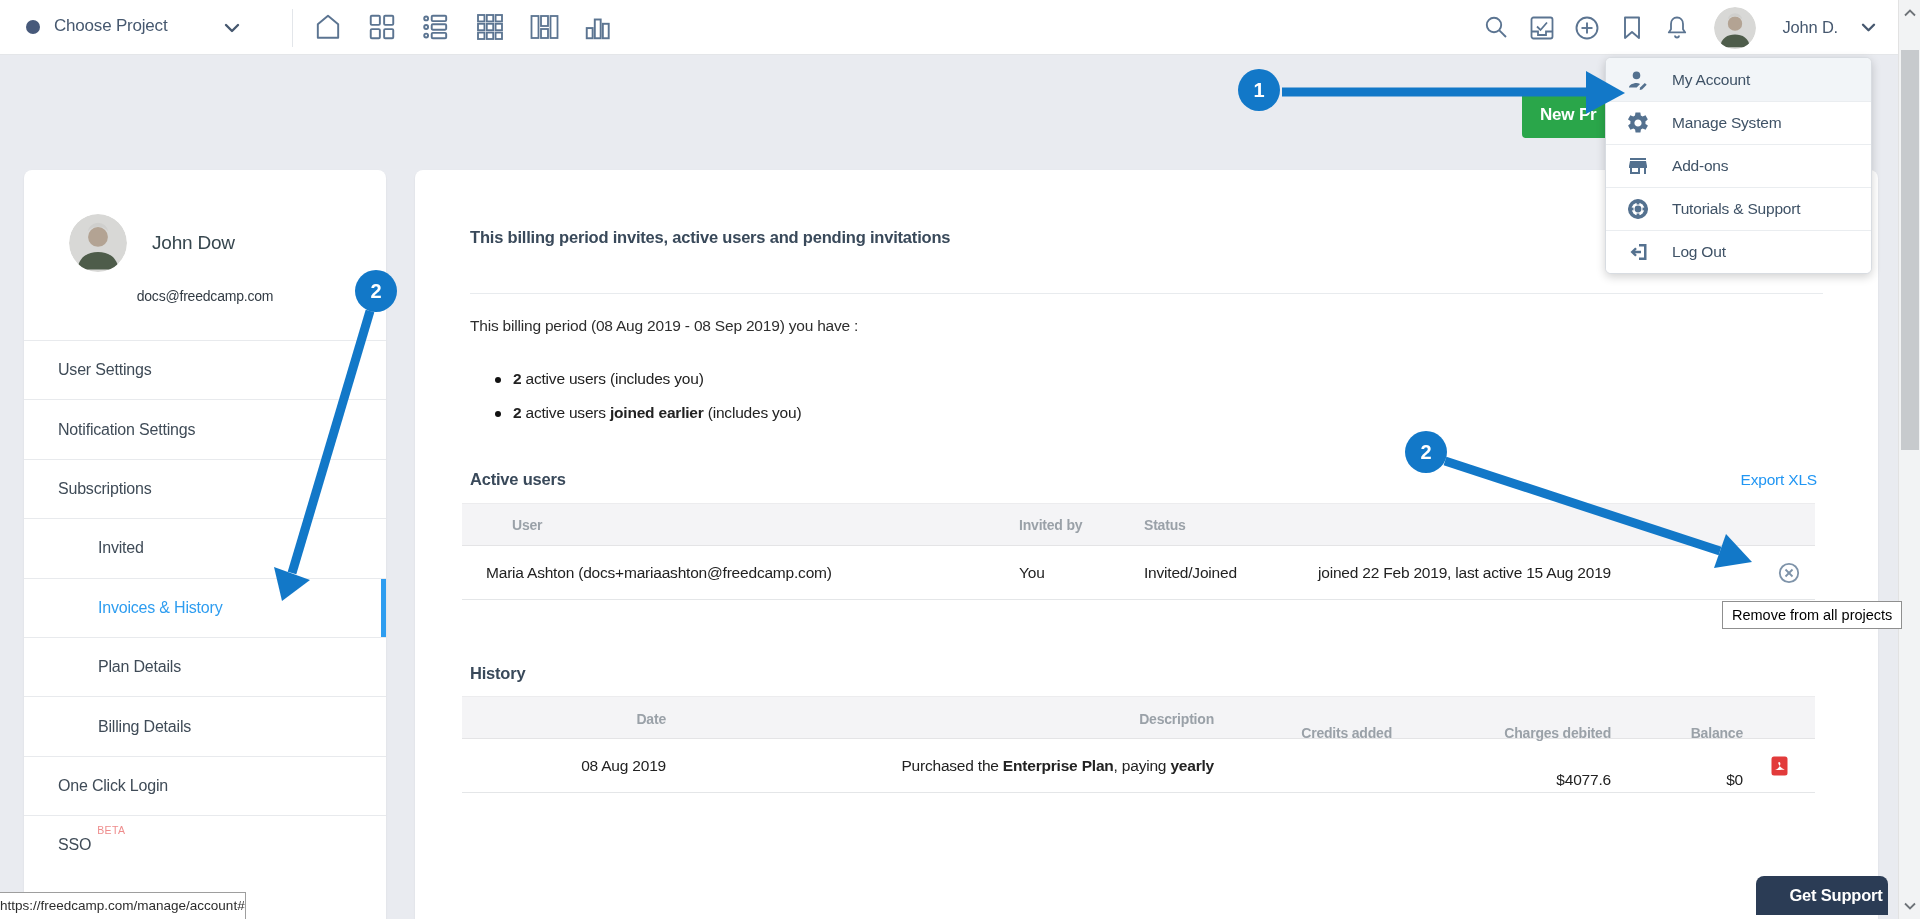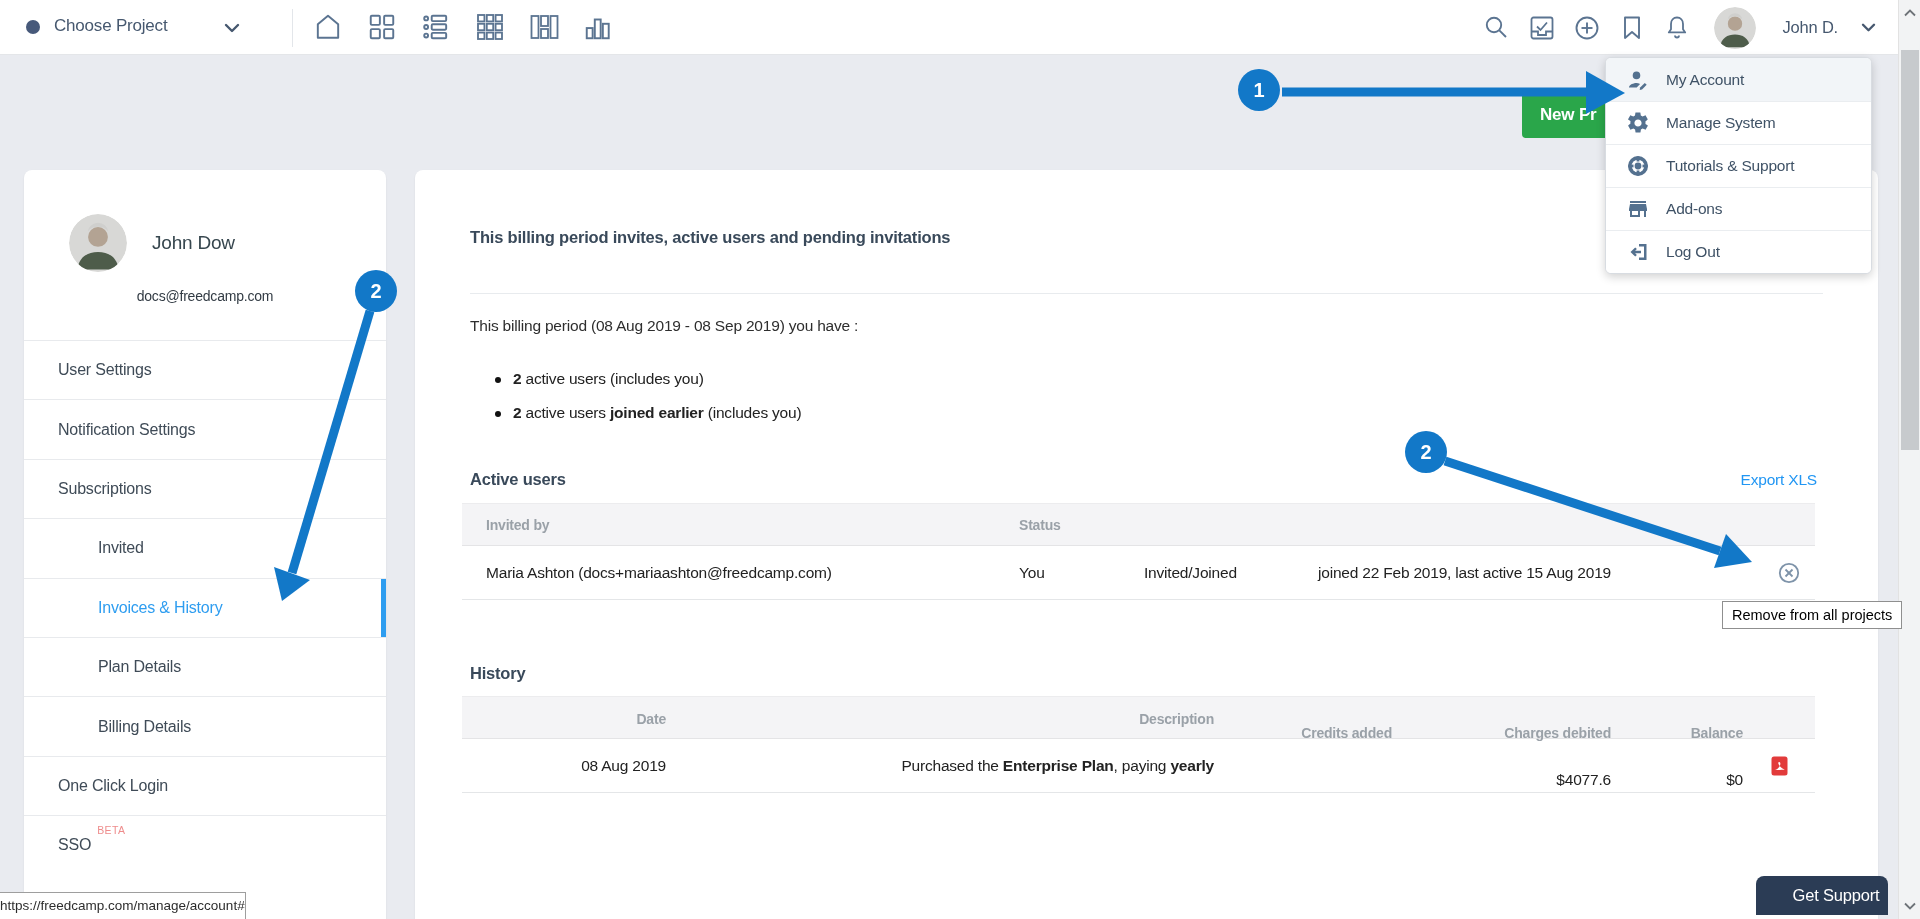--- a/index.html
+++ b/index.html
@@ -33,21 +33,21 @@
                  border-radius:4px; color:#fff; font-weight:bold; font-size:17px; display:flex; align-items:center;
                  padding-left:18px; z-index:20; cursor:pointer; }
 
   
   .dropdown { position:absolute; left:1605px; top:57px; width:267px; background:#fff; border:1px solid #d8dce1;
               border-radius:6px; box-shadow:0 3px 10px rgba(0,0,0,.18); z-index:30; overflow:hidden; }
   .dd-item { height:43px; display:flex; align-items:center; padding-left:20px; cursor:pointer; background:#fff; }
   .dd-item + .dd-item { border-top:1px solid #eaedf0; }
   .dd-item.hl { background:#f2f5f8; }
   .dd-item .dd-icon { width:24px; height:24px; }
-  .dd-item .dd-label { margin-left:16px; font-size:15.5px; color:#3f5266; }
+  .dd-item .dd-label { margin-left:22px; font-size:15.5px; color:#3f5266; }
 
   
   .sidebar { position:absolute; left:24px; top:170px; width:362px; height:749px; background:#fff;
              border-radius:8px 8px 0 0; box-shadow:0 1px 2px rgba(0,0,0,.08); z-index:5; }
   .profile { position:absolute; left:0; top:0; width:100%; height:170px; }
   .avatar-lg { position:absolute; left:45px; top:44px; width:58px; height:58px; border-radius:50%; overflow:hidden; cursor:pointer; }
   .profile-name { position:absolute; left:128px; top:62px; font-size:19px; color:#37474f; }
   .profile-email { position:absolute; left:0; top:118px; width:100%; text-align:center; font-size:14px; color:#323b44; }
   .side-menu { position:absolute; left:0; top:170px; width:100%; }
   .side-item { height:59.4px; display:flex; align-items:center; padding-left:34px; border-top:1px solid #e8eaed;
@@ -88,21 +88,21 @@
   .tooltip { position:absolute; left:1722px; top:601px; background:#fff; border:1px solid #8f8f8f;
              font-size:14.5px; color:#000; padding:5px 9px; white-space:nowrap; z-index:70; letter-spacing:0; }
 
   
   .anno-layer { position:absolute; inset:0; z-index:35; pointer-events:none; }
   .badge { position:absolute; width:42px; height:42px; border-radius:50%; background:var(--accent,#1278c8);
            color:#fff; font-size:20px; font-weight:bold; display:flex; align-items:center; justify-content:center; z-index:36; }
 
   
   .get-support { position:absolute; left:1756px; top:876px; width:132px; height:39px; background:var(--navy,#2b3c55);
-                 border-radius:8px 8px 0 0; color:#fff; font-weight:normal; font-size:16.5px; display:flex;
+                 border-radius:8px 8px 0 0; color:#fff; font-weight:bold; font-size:16.5px; display:flex;
                  align-items:center; justify-content:center; z-index:40; cursor:pointer;padding-left:28px; }
   .status-bar { position:absolute; left:0; top:892px; height:27px; background:#fff; border:1px solid #9e9e9e;
                 border-left:none; border-bottom:none; padding:0 0; line-height:25px; font-size:13.5px;
                 color:#2d2d2d; z-index:45; letter-spacing:0; }
   .scrollbar { position:absolute; right:0; top:0; width:22px; height:919px; background:#f2f3f4;
                border-left:1px solid #e2e2e2; z-index:50; }
   .sb-thumb { position:absolute; left:2px; top:50px; width:18px; height:400px; background:#c7cacd; cursor:pointer; }
   .sb-up, .sb-down { position:absolute; left:4px; cursor:pointer; }
   .sb-up { top:8px; } .sb-down { bottom:8px; }
 </style>
@@ -237,45 +237,45 @@
   <div class="dd-item">
     <span class="dd-icon">
       <svg viewBox="0 0 24 24" width="24" height="24" fill="#54718f">
           <path d="M19.4 13c.1-.4.1-.9.1-1.3s0-.9-.1-1.3l2.1-1.6c.2-.2.3-.5.1-.7l-2-3.5c-.1-.2-.4-.3-.6-.2l-2.5 1c-.5-.4-1.1-.7-1.7-1l-.4-2.6c0-.2-.2-.4-.5-.4h-4c-.2 0-.4.2-.5.4l-.4 2.6c-.6.2-1.1.6-1.7 1l-2.5-1c-.2-.1-.5 0-.6.2l-2 3.5c-.1.2-.1.5.1.7L4.5 10c0 .4-.1.9-.1 1.3s0 .9.1 1.3l-2.1 1.6c-.2.2-.3.5-.1.7l2 3.5c.1.2.4.3.6.2l2.5-1c.5.4 1.1.7 1.7 1l.4 2.6c0 .2.2.4.5.4h4c.2 0 .4-.2.5-.4l.4-2.6c.6-.2 1.1-.6 1.7-1l2.5 1c.2.1.5 0 .6-.2l2-3.5c.1-.2.1-.5-.1-.7L19.4 13zm-7.4 2.6c-2 0-3.6-1.6-3.6-3.6s1.6-3.6 3.6-3.6 3.6 1.6 3.6 3.6-1.6 3.6-3.6 3.6z"></path>
         </svg>
     </span>
     <span class="dd-label">Manage System</span>
   </div>
   <div class="dd-item">
     <span class="dd-icon">
+      <svg viewBox="0 0 24 24" width="24" height="24" fill="#54718f">
+          <path d="M20 4H4v2h16V4zm1 10v-2l-1-5H4l-1 5v2h1v6h10v-6h4v6h2v-6h1zm-9 4H6v-4h6v4z"></path>
+        </svg>
+    </span>
+    <span class="dd-label">Add-ons</span>
+  </div>
+  <div class="dd-item">
+    <span class="dd-icon">
       <svg viewBox="0 0 24 24" width="24" height="24">
         <circle cx="12" cy="12" r="10" fill="#54718f"></circle>
         <circle cx="12" cy="12" r="6.3" fill="#fff"></circle>
         <circle cx="12" cy="12" r="3.4" fill="#54718f"></circle>
         <g fill="#54718f">
             <rect x="10.6" y="2.5" width="2.8" height="5"></rect>
             <rect x="10.6" y="16.5" width="2.8" height="5"></rect>
             <rect x="2.5" y="10.6" width="5" height="2.8"></rect>
             <rect x="16.5" y="10.6" width="5" height="2.8"></rect>
           </g>
       </svg>
     </span>
     <span class="dd-label">Tutorials &amp; Support</span>
   </div>
   <div class="dd-item">
     <span class="dd-icon">
       <svg viewBox="0 0 24 24" width="24" height="24" fill="#54718f">
-          <path d="M20 4H4v2h16V4zm1 10v-2l-1-5H4l-1 5v2h1v6h10v-6h4v6h2v-6h1zm-9 4H6v-4h6v4z"></path>
-        </svg>
-    </span>
-    <span class="dd-label">Add-ons</span>
-  </div>
-  <div class="dd-item">
-    <span class="dd-icon">
-      <svg viewBox="0 0 24 24" width="24" height="24" fill="#54718f">
         <path d="M13 4h7.5v16H13v-2.4h5V6.4h-5z"></path>
         <path d="M9.2 7.4L4.5 12l4.7 4.6 1.7-1.7-1.8-1.7H15v-2.4H9.1l1.8-1.7z"></path>
         </svg>
     </span>
     <span class="dd-label">Log Out</span>
   </div>
 </div>
 
 <div class="sidebar">
   <div class="profile">
@@ -332,20 +332,21 @@
     <li><b>2</b> active users <b>joined earlier</b> (includes you)</li>
   </ul>
 
   <div class="section-row">
     <span class="section-title">Active users</span>
     <span class="export-link">Export XLS</span>
   </div>
 
   <div class="table t1">
     <div class="thead">
+      <span class="c0">User</span>
       <span>Invited by</span>
       <span>Status</span>
       <span></span>
       <span></span>
     </div>
     <div class="trow">
       <span>Maria Ashton (docs+mariaashton@freedcamp.com)</span>
       <span>You</span>
       <span>Invited/Joined</span>
       <span>joined 22 Feb 2019, last active 15 Aug 2019</span>

